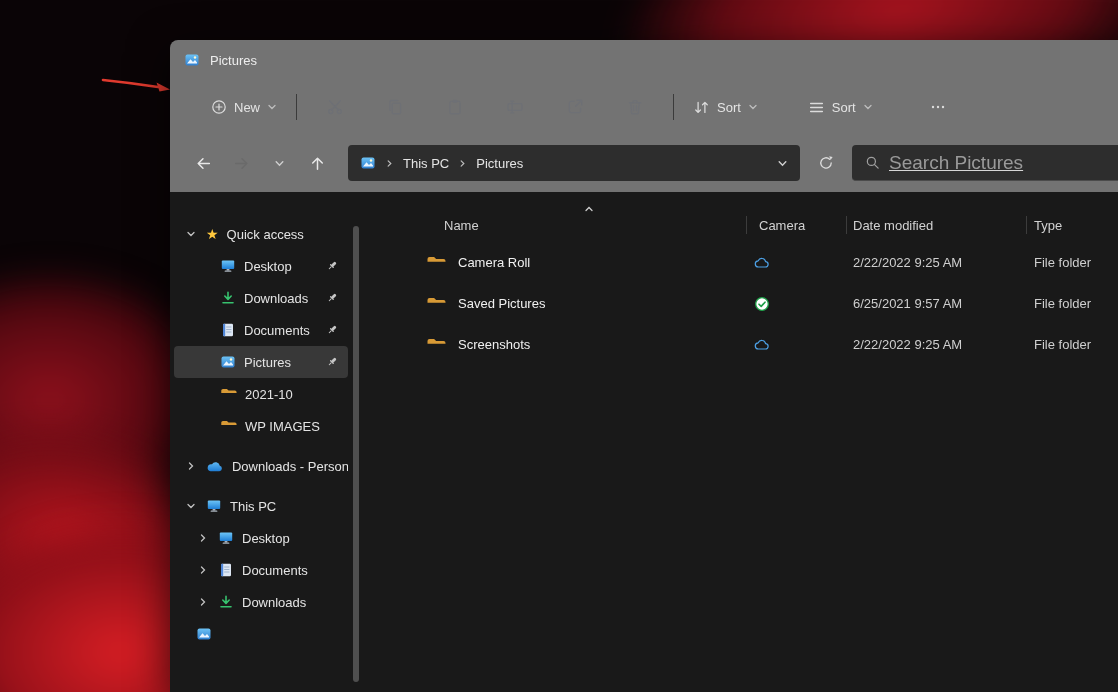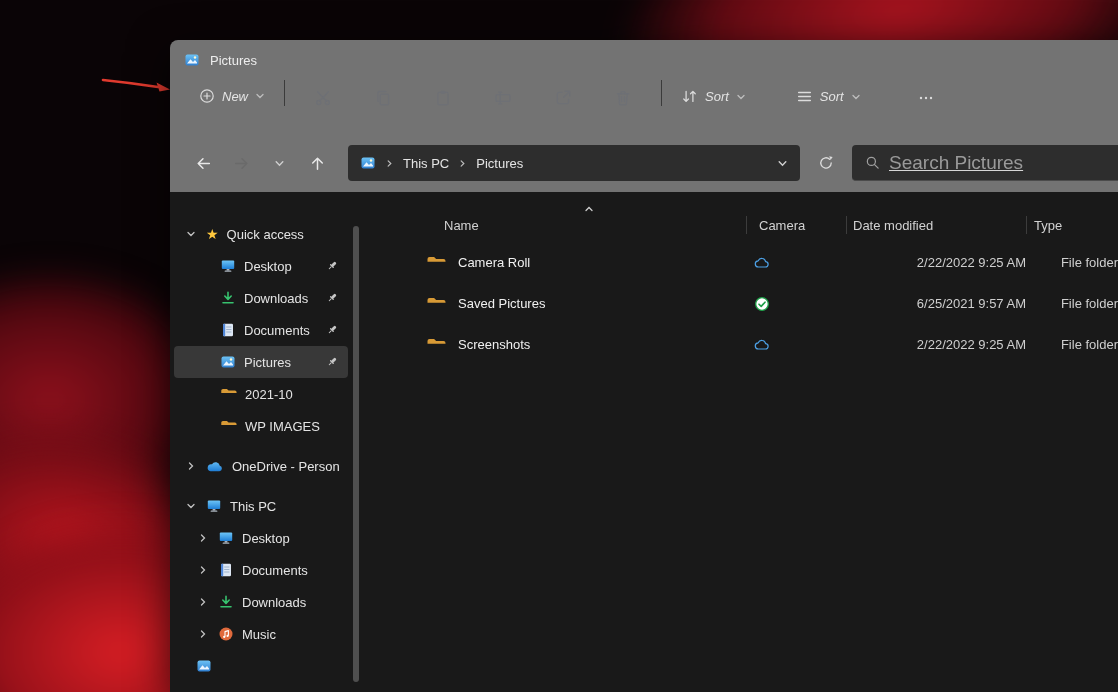--- a/index.html
+++ b/index.html
@@ -33,21 +33,21 @@
     position: absolute; left: 170px; top: 40px; width: 948px; height: 652px;
     background: #737373; border-top-left-radius: 8px; overflow: hidden;
     box-shadow: 0 10px 40px rgba(0,0,0,.65);
   }
 
   
   .titlebar { height: 40px; display: flex; align-items: center; gap: 10px; padding-left: 14px; }
   .titlebar .t-label { color: #ededed; }
 
   
-  .commandbar { height: 54px; display: flex; align-items: flex-start; padding-left: 18px; font-style: italic; }
+  .commandbar { height: 54px; display: flex; align-items: center; padding-left: 30px; }
   .cmd-btn { display: flex; align-items: center; gap: 7px; padding: 8px 11px; border-radius: 5px; color: #e4e4e4; cursor: default; }
   .cmd-sep { width: 1px; height: 26px; background: #3b3b3b; margin: 0 8px; }
   .icon-btn { width: 40px; height: 36px; margin: 0 10px; display: flex; align-items: center; justify-content: center; border-radius: 5px; }
   .more-btn { margin-left: 34px; }
 
   
   .navbar { height: 58px; display: flex; align-items: center; padding-left: 16px; }
   .nav-btn { width: 34px; height: 34px; margin-right: 4px; display: flex; align-items: center; justify-content: center; border-radius: 5px; }
   .address { flex: 1; height: 36px; margin-left: 10px; margin-right: 8px; background: #2d2d2d; border-radius: 4px;
     display: flex; align-items: center; gap: 9px; padding: 0 12px; }
@@ -84,21 +84,21 @@
   
   .content { flex: 1; padding-right: 0; margin-left: 36px; }
   .list-header { display: grid; grid-template-columns: 350px 100px 180px 1fr; height: 34px; align-items: center;
     margin-top: 16px; position: relative; color: #d2d2d2; }
   .list-header .h-name { padding-left: 48px; }
   .list-header .h-status { padding-left: 13px; }
   .list-header .h-date { padding-left: 7px; }
   .list-header .h-type { padding-left: 8px; }
   .col-sep { position: absolute; top: 8px; width: 1px; height: 18px; background: #3c3c3c; }
   .sort-caret { position: absolute; left: 188px; top: -4px; color: #cfcfcf; }
-  .file-row { display: grid; grid-template-columns: 350px 100px 180px 1fr; height: 41px; align-items: center; border-radius: 4px; text-align: right; }
+  .file-row { display: grid; grid-template-columns: 350px 100px 180px 1fr; height: 41px; align-items: center; border-radius: 4px; }
   .cell-name { display: flex; align-items: center; gap: 12px; padding-left: 30px; color: #f0f0f0; }
   .cell-status { padding-left: 8px; display: flex; align-items: center; }
   .cell-date, .cell-type { color: #cfcfcf; }
   .cell-date { padding-left: 7px; }
   .cell-type { padding-left: 8px; }
 
   svg { display: block; }
 </style>
 </head>
 <body>
@@ -443,21 +443,21 @@
           <svg width="18" height="13" viewBox="0 0 18 12">
             <defs>
                 <linearGradient id="odg" x1="0" y1="0" x2="0" y2="1">
               <stop offset="0" stop-color="#5fb8f2"></stop>
                   <stop offset="1" stop-color="#1e7cd4"></stop>
             </linearGradient>
               </defs>
             <path d="M4.5 10.8 h8.8 a2.8 2.8 0 0 0 .5 -5.5 A4.2 4.2 0 0 0 6 3.8 A3.4 3.4 0 0 0 4.5 10.8 z" fill="url(#odg)"></path>
           </svg>
         </span>
-        <span class="s-label">OneDrive - Person</span>
+        <span class="s-label">Downloads - Person</span>
       </div>
 
       <div class="side-item root gap">
         <span class="chev">
           <svg width="10" height="10" viewBox="0 0 10 10" stroke="currentColor" stroke-width="1.3" fill="none" stroke-linecap="round">
               <path d="M2 3.5 L5 6.5 L8 3.5"></path>
             </svg>
         </span>
         <span class="s-icon">
           <svg width="16" height="16" viewBox="0 0 16 16">
@@ -509,36 +509,20 @@
         </span>
         <span class="s-icon">
           <svg width="16" height="16" viewBox="0 0 16 16" stroke="#37c26e" stroke-width="1.6" fill="none" stroke-linecap="round" stroke-linejoin="round">
             <path d="M8 2.2 v7 M4.8 6 L8 9.4 L11.2 6"></path>
               <path d="M3 12.8 h10"></path>
           </svg>
         </span>
         <span class="s-label">Downloads</span>
       </div>
 
-      <div class="side-item sub">
-        <span class="chev">
-          <svg width="10" height="10" viewBox="0 0 10 10" stroke="currentColor" stroke-width="1.3" fill="none" stroke-linecap="round">
-              <path d="M3.5 2 L6.5 5 L3.5 8"></path>
-            </svg>
-        </span>
-        <span class="s-icon">
-          <svg width="16" height="16" viewBox="0 0 16 16">
-            <circle cx="8" cy="8" r="6.5" fill="#e06a3c"></circle>
-            <path d="M7 10.8 V5.6 l3.4 -1 V9.8" stroke="#ffffff" stroke-width="1.1" fill="none" stroke-linejoin="round"></path>
-            <circle cx="6.2" cy="10.9" r="1.1" fill="#ffffff"></circle>
-              <circle cx="9.6" cy="9.9" r="1.1" fill="#ffffff"></circle>
-          </svg>
-        </span>
-        <span class="s-label">Music</span>
-      </div>
 
       <div class="side-item sub">
 
         <span class="s-icon">
           <svg width="16" height="16" viewBox="0 0 16 16">
             <rect x="1.5" y="2.5" width="13" height="11" rx="2" fill="url(#picg)"></rect>
             <path d="M3 11.5 L6.5 7.2 L9 10 L11 8 L13 10.5 L13 11.5 Z" fill="#eaf5ff"></path>
           </svg>
         </span>
       </div>

